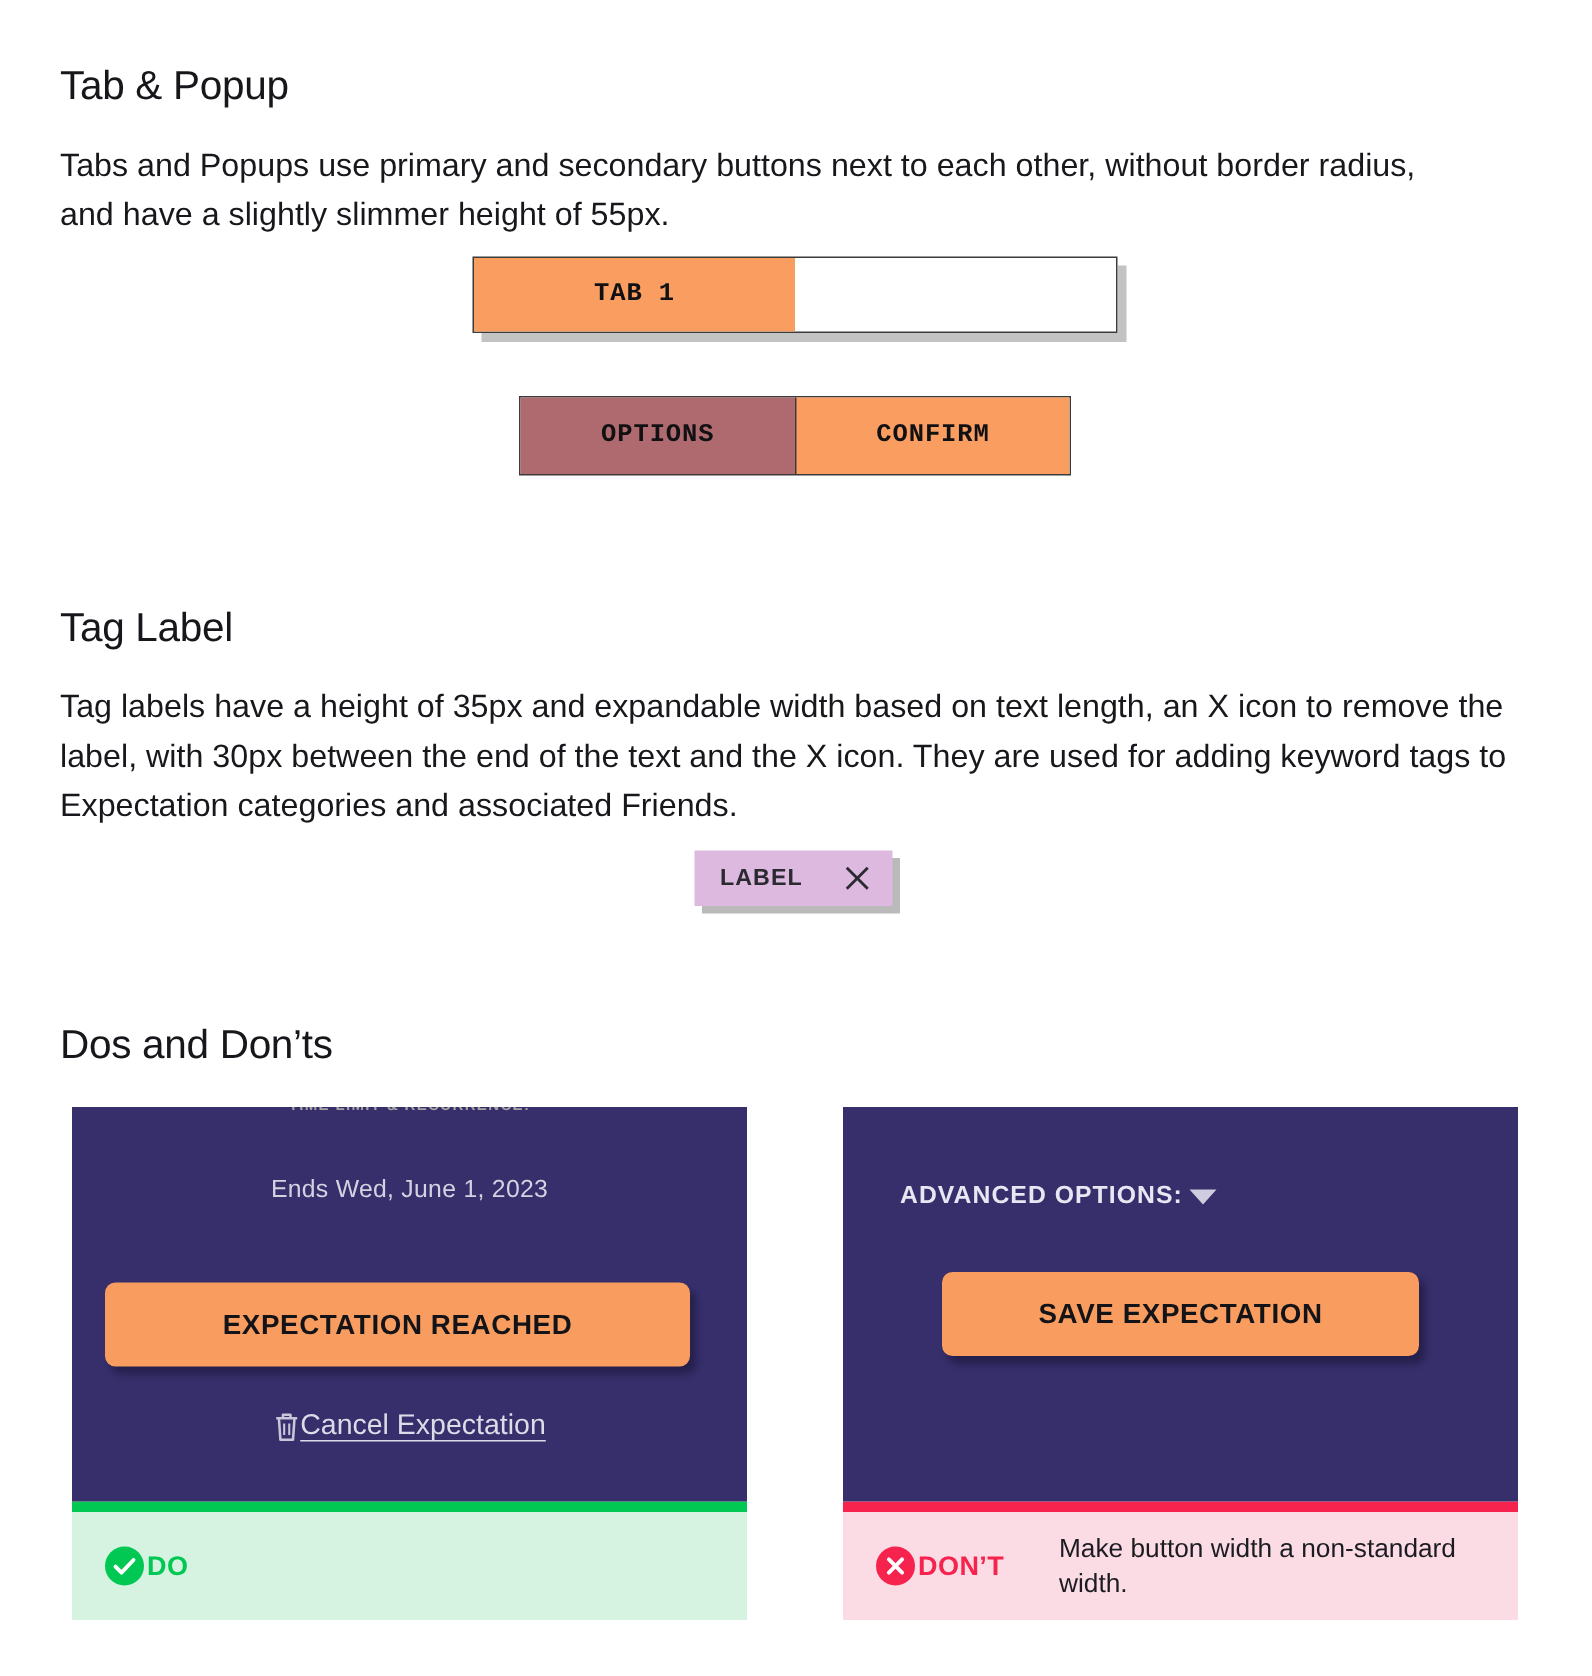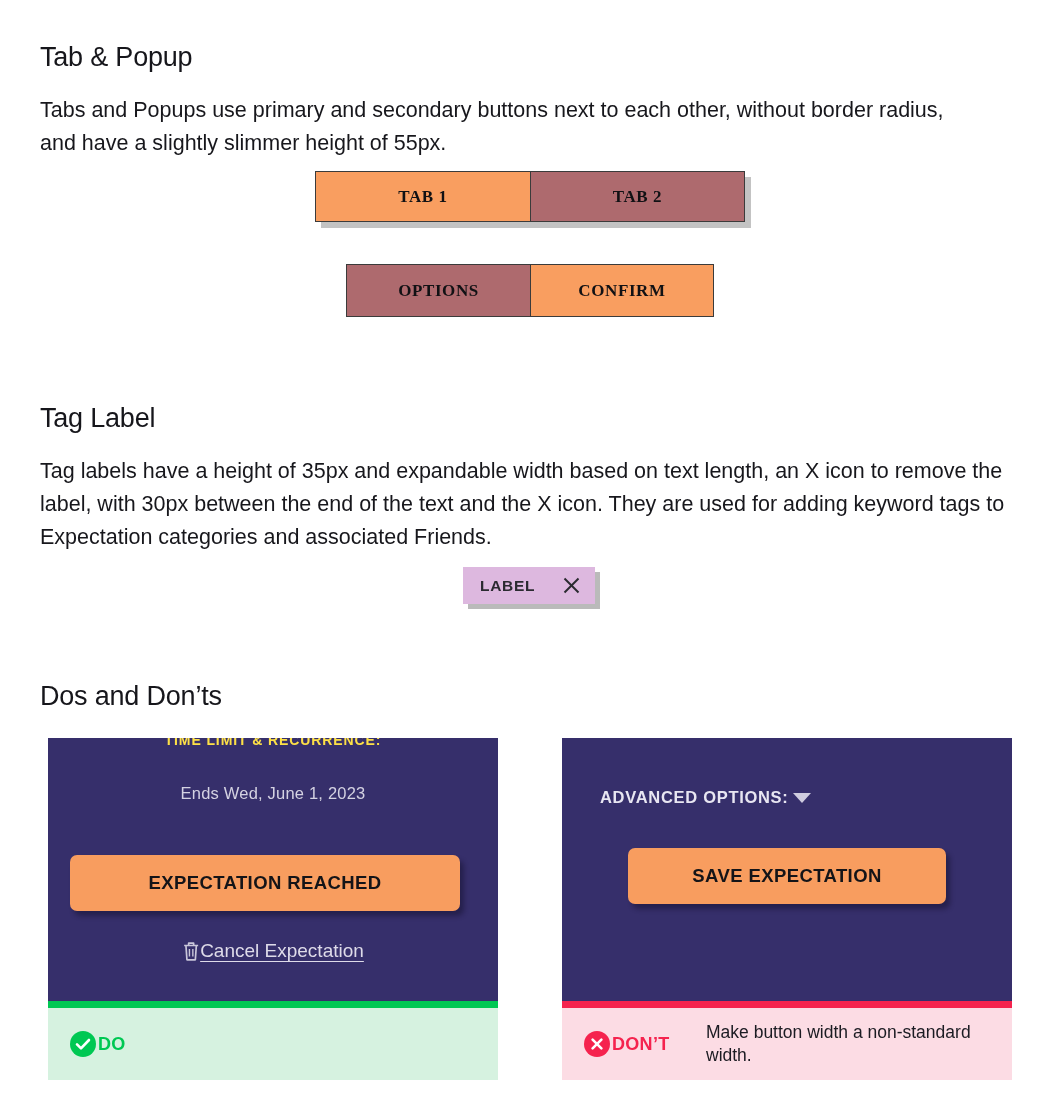--- a/index.html
+++ b/index.html
@@ -47,21 +47,21 @@
     display: flex;
     align-items: center;
     justify-content: center;
     font-size: 17px;
     font-weight: 700;
     letter-spacing: 0.6px;
     color: #111114;
     height: 100%;
     border: none;
     padding: 16px;
-    font-family: Liberation Serif, serif;
+    font-family: Liberation Mono, monospace;
     cursor: pointer;
   }
   .seg.primary   { background: #F99E60; }
   .seg.secondary { background: #AE6A6E; }
   .seg + .seg { border-left: 1.6px solid #3b3b3b; }
 
   #tabs-row   { left: 315px; top: 171px; width: 430px; height: 51px; }
   #tabs-row .seg { width: 50%; }
 
   #popup-row  { left: 346px; top: 264px; width: 368px; height: 53px;
@@ -105,24 +105,24 @@
 
   .card-preview {
     position: relative;
     height: 263px;
     background: #362F6B;
     overflow: hidden;
   }
 
   .preview-heading {
     position: absolute;
-    font-size: 14px;
+    font-size: 10px;
     font-weight: 700;
     letter-spacing: 0.9px;
-    color: #fde047;
+    color: #a3a3a3;
     white-space: nowrap;
   }
   #do-heading   { left: 50%; transform: translateX(-50%); top: -6px; }
   #dont-heading { left: 38px; top: 50px; display: flex; align-items: center; gap: 4px;
                   color: #e8e6f2; font-size: 16.5px; letter-spacing: 0.7px; }
   .caret {
     width: 0; height: 0;
     border-left: 9px solid transparent;
     border-right: 9px solid transparent;
     border-top: 10px solid #cfccdf;
@@ -226,21 +226,20 @@
 <body>
 
 <div class="page">
 
   <h2 class="section-title" style="top:20px">Tab &amp; Popup</h2>
 
   <p class="body-copy" style="top:72px; width:935px;">Tabs and Popups use primary and secondary buttons next to each other, without border radius, and have a slightly slimmer height of 55px.</p>
 
   <div class="btn-pair" id="tabs-row">
     <button class="seg primary">TAB 1</button>
-    <button class="seg secondary">TAB 2</button>
   </div>
 
   <div class="btn-pair" id="popup-row">
     <button class="seg secondary">OPTIONS</button>
     <button class="seg primary">CONFIRM</button>
   </div>
 
   <h2 class="section-title" style="top:381px">Tag Label</h2>
 
   <p class="body-copy" style="top:433px; width:975px;">Tag labels have a height of 35px and expandable width based on text length, an X icon to remove the label, with 30px between the end of the text and the X icon. They are used for adding keyword tags to Expectation categories and associated Friends.</p>

